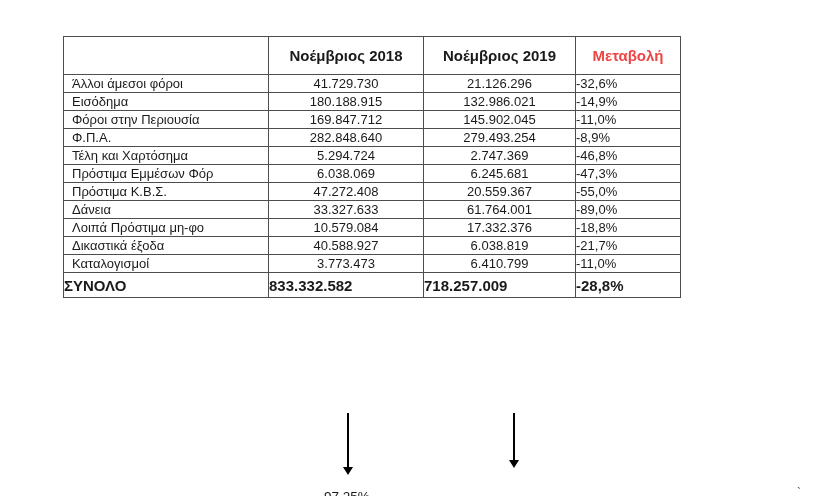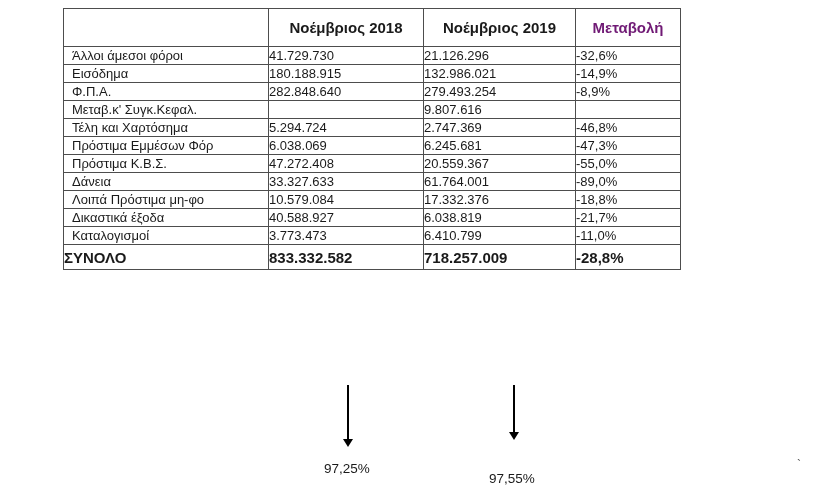--- a/index.html
+++ b/index.html
@@ -3,42 +3,42 @@
 <meta charset="utf-8">
 <style>
   * { margin:0; padding:0; box-sizing:border-box; }
   html,body { background:#ffffff; }
   body {
     width:817px; height:496px;
     position:relative; overflow:hidden;
     font-family:"Liberation Sans", sans-serif;
     color:#1a1a1a;
   }
-  .canvas { position:absolute; inset:0; }
+  .canvas { position:absolute; inset:0;margin-top:28px; }
 
   table.data-table {
     position:absolute; left:63px; top:8px;
     border-collapse:collapse; table-layout:fixed;
   }
   .data-table th, .data-table td {
     border:1px solid #4d4d4d;
     vertical-align:middle;
     overflow:hidden; white-space:nowrap;
   }
   .data-table thead th {
     height:38px;
     font-size:15px; font-weight:bold;
     text-align:center; background:#ffffff;
   }
-  .data-table thead th.accent { color:#701a75; }
+  .data-table thead th.accent { color:#ef4444; }
   .data-table tbody td {
     height:18px; font-size:13px;
   }
   td.label-cell  { text-align:left;  padding-left:8px; }
-  td.num-cell    { }
+  td.num-cell    { text-align:center; }
   td.change-cell { text-align:left; padding-right:6px; }
 
   tr.total-row td {
     height:25px; font-size:15px; font-weight:bold; 
   }
 
   .arrow { position:absolute; width:0; }
   .arrow .shaft { position:absolute; left:-1px; top:0; width:2px; background:#000; }
   .arrow .head  {
     position:absolute; left:-5px; width:0; height:0;
@@ -75,30 +75,30 @@
           <td class="num-cell">21.126.296</td>
           <td class="change-cell">-32,6%</td>
         </tr>
         <tr>
           <td class="label-cell">Εισόδημα</td>
           <td class="num-cell">180.188.915</td>
           <td class="num-cell">132.986.021</td>
           <td class="change-cell">-14,9%</td>
         </tr>
         <tr>
+          <td class="label-cell">Φόροι στην Περιουσία</td>
+          <td class="num-cell">169.847.712</td>
+          <td class="num-cell">145.902.045</td>
+          <td class="change-cell">-11,0%</td>
+        </tr>
+        <tr>
           <td class="label-cell">Φ.Π.Α.</td>
           <td class="num-cell">282.848.640</td>
           <td class="num-cell">279.493.254</td>
           <td class="change-cell">-8,9%</td>
-        </tr>
-        <tr>
-          <td class="label-cell">Μεταβ.κ' Συγκ.Κεφαλ.</td>
-          <td class="num-cell"></td>
-          <td class="num-cell">9.807.616</td>
-          <td class="change-cell"></td>
         </tr>
         <tr>
           <td class="label-cell">Τέλη και Χαρτόσημα</td>
           <td class="num-cell">5.294.724</td>
           <td class="num-cell">2.747.369</td>
           <td class="change-cell">-46,8%</td>
         </tr>
         <tr>
           <td class="label-cell">Πρόστιμα Εμμέσων Φόρ</td>
           <td class="num-cell">6.038.069</td>

